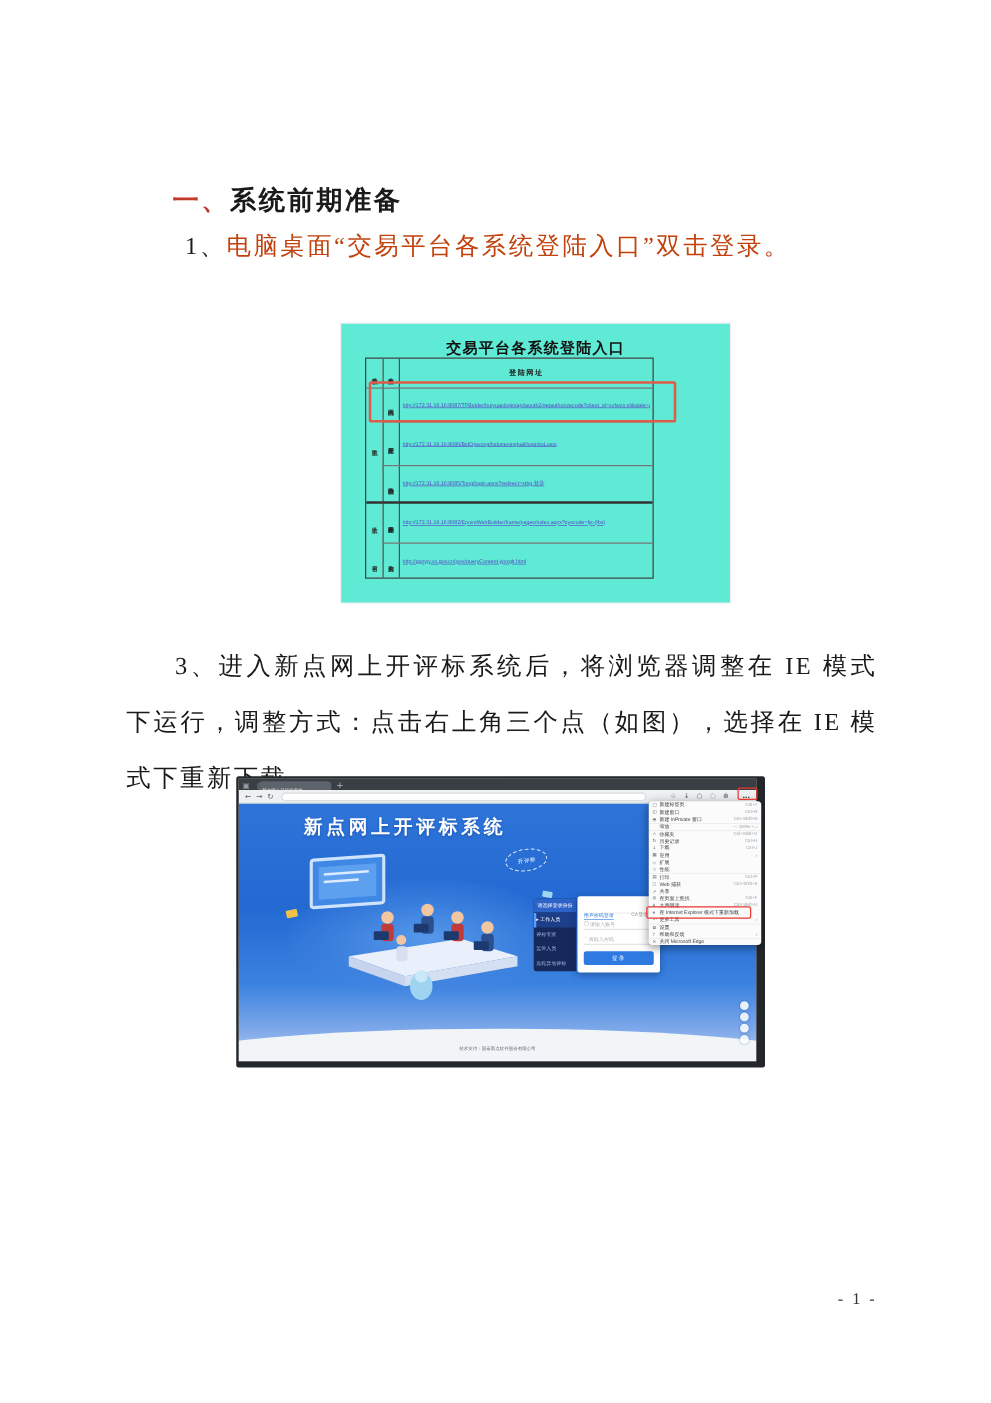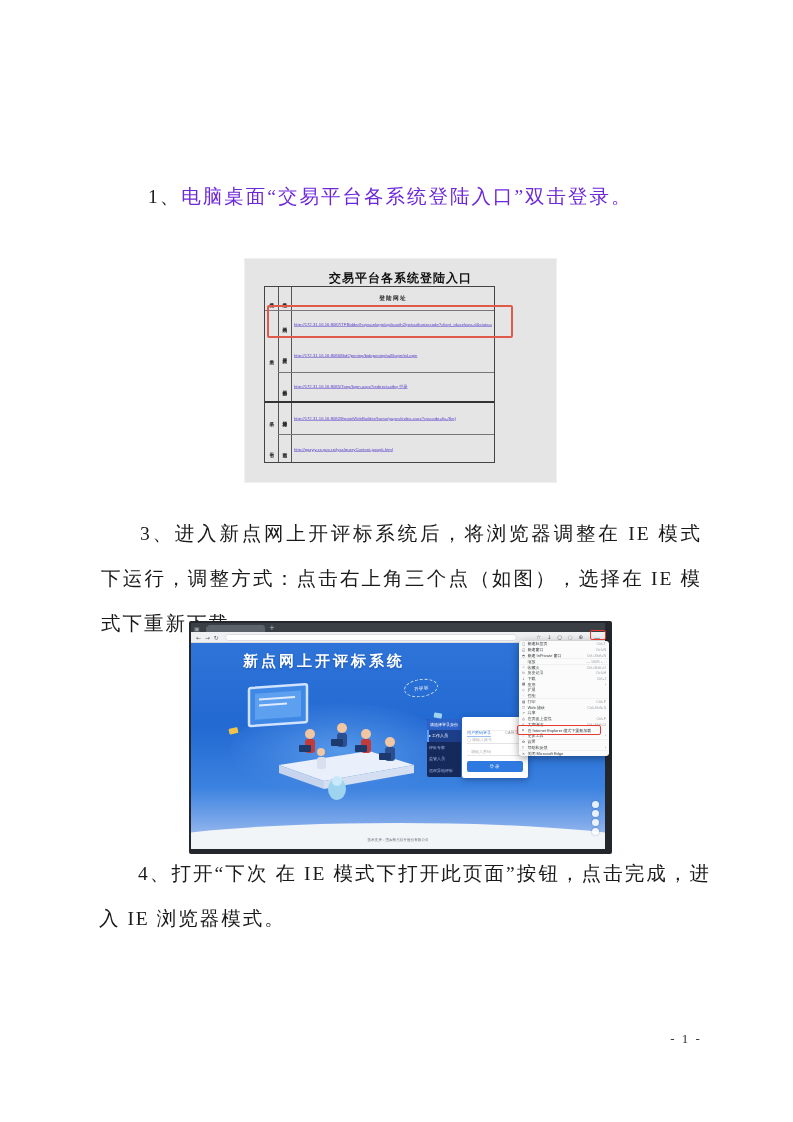--- a/index.html
+++ b/index.html
@@ -6,29 +6,29 @@
   html,body { background:#ffffff; }
   .page {
     position:relative; width:793px; height:1122px; background:#ffffff;
     font-family:"Liberation Serif", serif; color:#1a1a1a; overflow:hidden;
   }
   
   .doc-heading { position:absolute; left:138px; top:146px; font-size:21px; font-weight:bold; letter-spacing:2px; }
   .doc-heading .num { color:#c0392b; }
   .doc-step { font-size:19.5px; letter-spacing:2px; }
   .step1 { position:absolute; left:148px; top:183px; }
-  .step1 .red { color:#6d28d9; }
+  .step1 .red { color:#c2410c; }
   .step2 { position:absolute; left:148px; top:220px; }
   .para { position:absolute; text-align:justify; text-justify:inter-ideograph; line-height:45px; font-size:19.5px; letter-spacing:2px; }
   .step3 { left:101px; top:511px; width:601px; text-indent:2em; }
   .step4 { left:99px; top:851px; width:612px; text-indent:2em; }
   .pageno { position:absolute; left:656px; top:1031px; width:60px; text-align:center; font-size:13px; color:#333; letter-spacing:2px; }
 
   
-  .img1 { position:absolute; left:245px; top:259px; width:311px; height:223px; background:#e5e5e5; box-shadow:0 0 0 1px #f0f0f0; }
+  .img1 { position:absolute; left:273px; top:259px; width:311px; height:223px; background:#5eead4; box-shadow:0 0 0 1px #f0f0f0; }
   .img1-title { position:absolute; left:0; top:11px; width:100%; text-align:center; font-weight:bold; font-size:12px; letter-spacing:1px; color:#111; }
   .tbl { position:absolute; left:19px; top:27px; width:231px; height:177px; border:1px solid #444; }
   .tbl .vline { position:absolute; top:0; bottom:0; width:1px; background:#555; }
   .tbl .hline { position:absolute; left:13px; right:0; height:1px; background:#777; }
   .tbl .hline-full { position:absolute; left:0; right:0; height:1px; background:#333; }
   .vtext { writing-mode:vertical-rl; text-orientation:upright; font-family:"Liberation Sans", sans-serif; }
   .tiny-v { position:absolute; display:flex; align-items:center; justify-content:center; }
   .tiny-v span { display:inline-block; font-size:8.5px; transform:scale(.55); transform-origin:center center; letter-spacing:0px; color:#222; white-space:nowrap; }
   .hdr-url { position:absolute; left:27px; top:0; right:0; height:23px; display:flex; align-items:center; justify-content:center; }
   .hdr-url span { font-size:9.5px; transform:scale(.6); font-weight:bold; color:#222; letter-spacing:2px; white-space:nowrap; }
@@ -95,20 +95,23 @@
   .mrow .ma { color:#9aa0a6; font-size:8px; margin-left:4px; }
   .box-ie { left:328px; top:104px; width:84px; height:10px; border-width:1.5px; border-color:#e8392e; }
 
   svg { display:block; }
 </style>
 </head>
 <body>
 
 <div class="page">
 
+  <div class="doc-heading">
+    <span class="num">一、</span><span>系统前期准备</span>
+  </div>
 
   <div class="doc-step step1">
     <span>1、</span><span class="red">电脑桌面“交易平台各系统登陆入口”双击登录。</span>
   </div>
 
 
   <div class="img1">
     <div class="img1-title">交易平台各系统登陆入口</div>
     <div class="tbl">
       <div class="vline" style="left:13px;"></div>
@@ -375,17 +378,16 @@
             <span class="gi">✕</span>
             <span class="ml">关闭 Microsoft Edge</span>
           </div>
         </div>
     </div>
 
     <div class="redbox box-dots"></div>
     <div class="redbox box-ie"></div>
   </div>
 
-  <div class="para step4">4、打开“下次 在 IE 模式下打开此页面”按钮，点击完成，进入 IE 浏览器模式。</div>
 
   <div class="pageno">- 1 -</div>
 
 </div>
 
 </body></html>

